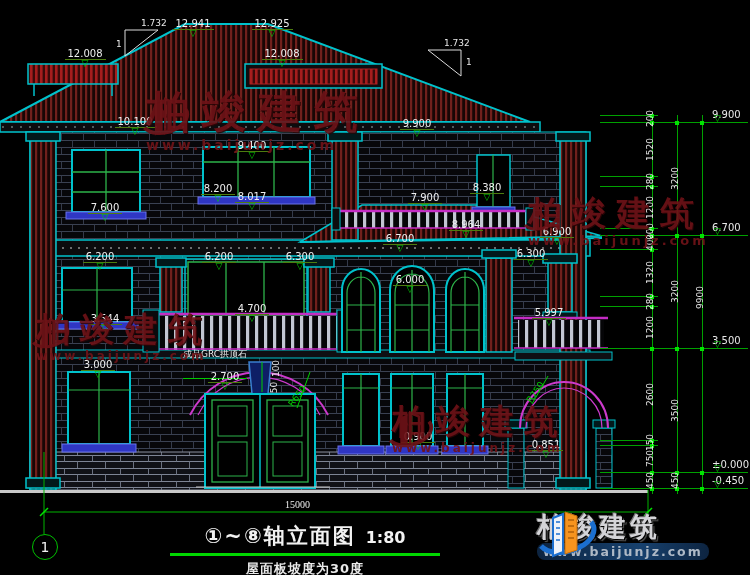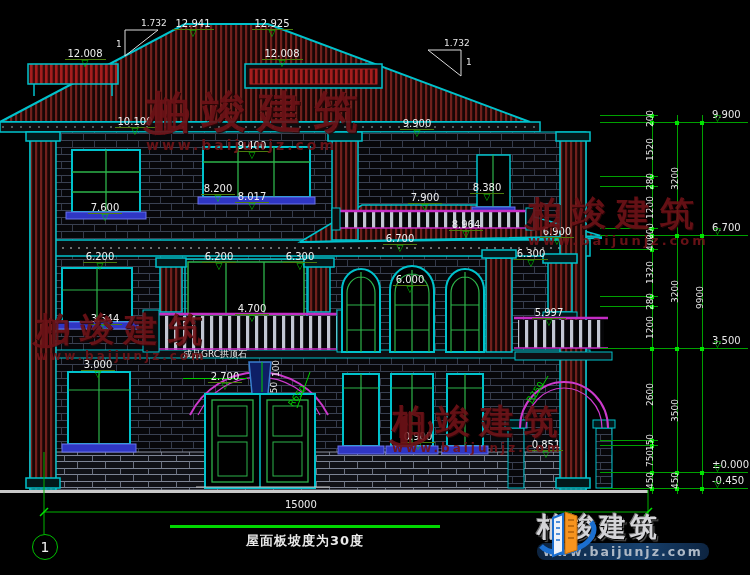--- a/index.html
+++ b/index.html
@@ -230,27 +230,28 @@
     </g>
 
     <g stroke="#00d200" stroke-width="1" fill="none">
       <line x1="262" y1="362" x2="262" y2="392"></line>
       <line x1="297" y1="408" x2="310" y2="372"></line>
       <line x1="532" y1="404" x2="548" y2="376"></line>
     </g>
   </svg>
 
   <div id="titleblock">
+    <div id="title-row"><span>①~⑧轴立面图</span><span class="scale">1:80</span></div>
     <div id="title-underline"></div>
     <div id="subtitle">屋面板坡度为30度</div>
   </div>
 
   <div id="axis-bubble">1</div>
 
-  <div id="dim15000" style="left:285px;top:499px;">15000</div>
+  <div id="dim15000" style="left:285px;top:499px;font-family:Liberation Serif, serif;">15000</div>
 
   <div class="note" style="left:183px;top:348px;">成品GRC拱顶石</div>
 
   <div id="logo">
     <svg width="64" height="64" viewBox="0 0 64 64">
       <path d="M8 46 A26 16 -15 1 0 58 22" fill="none" stroke="#1b6fd0" stroke-width="5"></path>
       <polygon points="20,18 30,14 30,52 20,56" fill="#eef2f8" stroke="#1b6fd0" stroke-width="2"></polygon>
       <polygon points="32,12 44,16 44,50 32,54" fill="#f7941e" stroke="#c26f10" stroke-width="1"></polygon>
       <path d="M23 22 h4 M23 28 h4 M23 34 h4 M23 40 h4" stroke="#1b6fd0" stroke-width="1.5"></path>
       <path d="M35 20 h6 M35 26 h6 M35 32 h6 M35 38 h6" stroke="#b05f08" stroke-width="1.5"></path>

